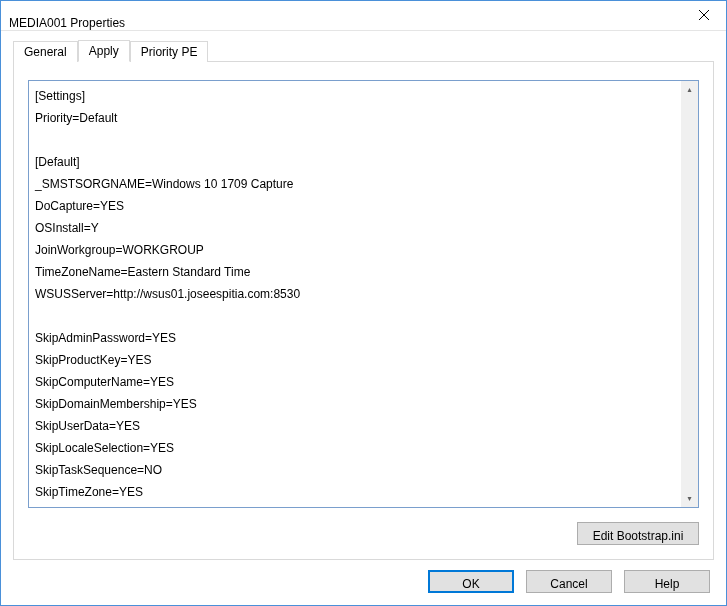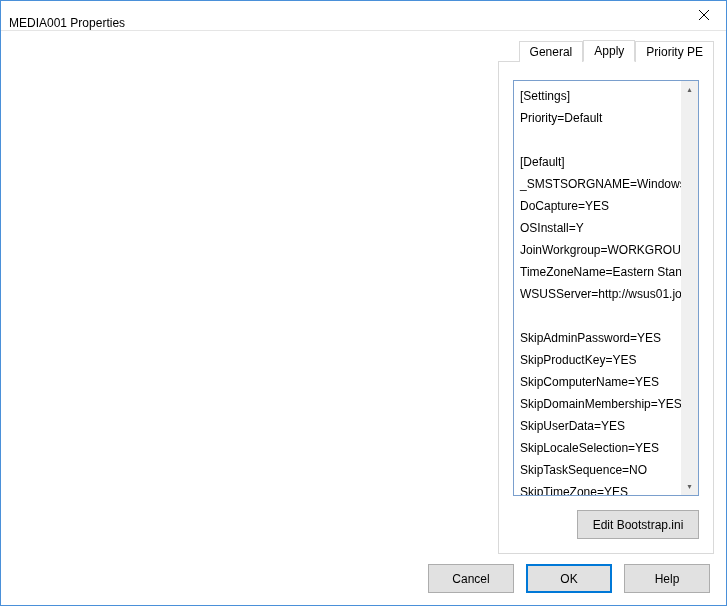--- a/index.html
+++ b/index.html
@@ -33,21 +33,20 @@
     align-items: center;
     justify-content: center;
     cursor: pointer;
   }
   .titlebar .close svg { width: 10px; height: 10px; }
   .content {
     padding: 8px 12px 0 12px;
     height: calc(100% - 30px);
     display: flex;
     flex-direction: column;
-    align-items: flex-end;
   }
   .tabs {
     display: flex;
     align-items: flex-end;
     position: relative;
     z-index: 2;
   }
   .tab {
     padding: 3px 10px;
     border: 1px solid #d9d9d9;
@@ -114,21 +113,21 @@
     font-size: 8px;
     cursor: pointer;
   }
   .panel-buttons {
     display: flex;
     justify-content: flex-end;
     padding: 14px 0 0 0;
   }
   .btn {
     min-width: 86px;
-    height: 29px;
+    height: 23px;
     border: 1px solid #adadad;
     background: #e1e1e1;
     font-size: 12px;
     color: #000;
     cursor: pointer;
     padding: 6px 10px;
     margin-left: 6px;
   }
   .btn.wide { min-width: 122px; }
   .footer {
@@ -193,17 +192,17 @@
         <div class="scrollbar-arrow">▴</div>
         <div class="scrollbar-arrow">▾</div>
       </div>
     </div>
     <div class="panel-buttons">
       <button class="btn wide">Edit Bootstrap.ini</button>
     </div>
   </div>
 
   <div class="footer">
+    <button class="btn default">OK</button>
     <button class="btn">Cancel</button>
-    <button class="btn default">OK</button>
     <button class="btn">Help</button>
   </div>
 </div>
 
 </body></html>

